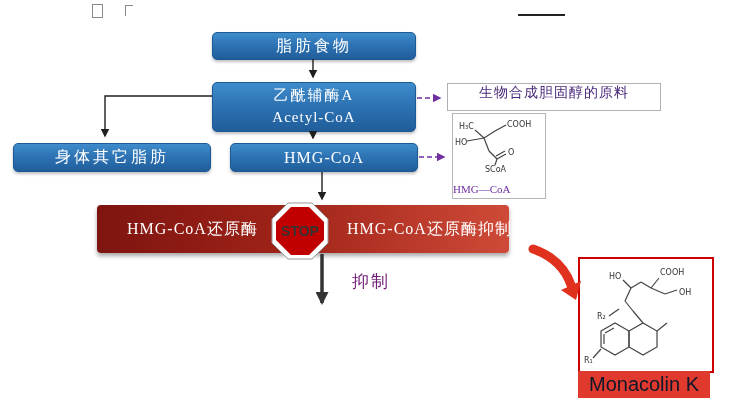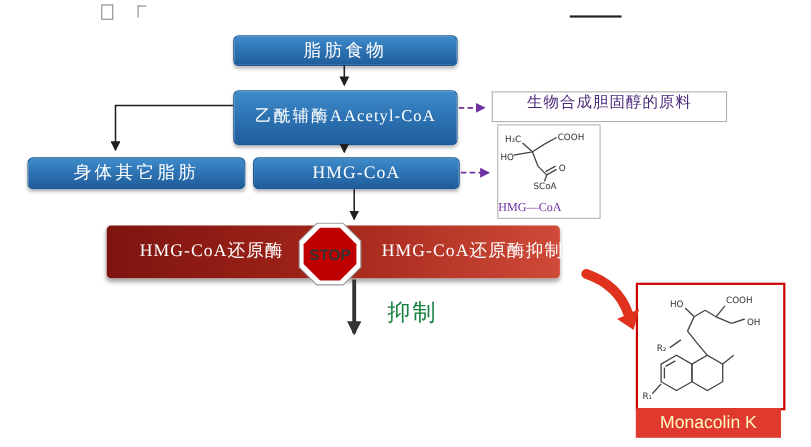--- a/index.html
+++ b/index.html
@@ -13,21 +13,21 @@
     color:#ffffff;font-size:16px;letter-spacing:3px;
     font-family:"Liberation Serif","DejaVu Sans",serif;
     border-radius:5px;text-align:left;
   }
   .blue{
     background:linear-gradient(to bottom,#3f8ccb 0%,#2e74b5 45%,#205d9a 100%);
     border:1px solid #1c5a96;
     box-shadow:0 2px 3px rgba(0,0,0,.25);
   }
   .node .sub{letter-spacing:1px;}
-  .twoline{flex-direction:row;line-height:1.45;letter-spacing:2px;font-size:15px;}
+  .twoline{flex-direction:column;line-height:1.45;letter-spacing:2px;font-size:15px;}
   
   .rawbox{
     position:absolute;display:flex;justify-content:center;
     background:#ffffff;border:1px solid #b0b0b0;color:#4a2a7a;
     font-size:14px;letter-spacing:1px;
     font-family:"Liberation Serif","DejaVu Sans",serif;
   }
   
   .banner{
     position:absolute;left:97px;top:205px;width:412px;height:48px;
@@ -38,35 +38,35 @@
     position:absolute;top:0;height:48px;line-height:48px;color:#ffffff;
     font-size:16px;letter-spacing:1px;white-space:nowrap;
     font-family:"Liberation Serif","DejaVu Sans",serif;
   }
   .btxt.left{left:30px;}
   .btxt.right{left:250px;}
   
   .stopsign{position:absolute;left:271px;top:202px;width:58px;height:58px;z-index:3;}
   
   .inhibit{
-    position:absolute;left:352px;top:270px;color:#15803d;font-size:21px;letter-spacing:2px;
+    position:absolute;left:352px;top:270px;color:#701a75;font-size:17px;letter-spacing:2px;
     font-family:Liberation Sans, sans-serif;
   }
   
   .chembox{position:absolute;background:#ffffff;}
   .hmgbox{left:452px;top:113px;width:92px;height:84px;border:1px solid #b5b5b5;}
   .hmgbox .cap{
     position:absolute;left:0;bottom:3px;width:100%;
     color:#7030a0;font-size:11px;font-family:"Liberation Serif",serif;
   }
   .monabox{left:578px;top:257px;width:132px;height:112px;border:2px solid #cc0000;z-index:2;}
   .monalabel{
     position:absolute;left:578px;top:371px;width:132px;height:27px;
-    background:#e03a2f;color:#fef9c3;display:flex;align-items:center;justify-content:center;
-    font-size:16px;z-index:2;font-family:"Liberation Sans",sans-serif;
+    background:#e03a2f;color:#0f172a;display:flex;align-items:center;justify-content:center;
+    font-size:20px;z-index:2;font-family:"Liberation Sans",sans-serif;
   }
   svg text{font-family:"DejaVu Sans",sans-serif;fill:#333;}
   .bond{stroke:#444;stroke-width:1.2;fill:none;}
   
   .connectors{position:absolute;left:0;top:0;z-index:4;pointer-events:none;}
   .ln{stroke:#1f1f1f;stroke-width:1.4;fill:none;}
   .lnThick{stroke:#333;stroke-width:3.5;fill:none;}
   .lnDash{stroke:#7030a0;stroke-width:1.6;stroke-dasharray:5 3;fill:none;}
   .lnRed{stroke:#e0301e;stroke-width:9;fill:none;stroke-linecap:round;}
   
@@ -89,21 +89,21 @@
 
   <div class="node blue twoline" style="left:212px;top:82px;width:202px;height:48px">
     <span>乙酰辅酶A</span>
     <span class="sub">Acetyl-CoA</span>
   </div>
 
   <div class="rawbox" style="left:447px;top:83px;width:212px;height:26px">
     <span>生物合成胆固醇的原料</span>
   </div>
 
-  <div class="node blue" style="left:25px;top:143px;width:196px;height:27px">
+  <div class="node blue" style="left:13px;top:143px;width:196px;height:27px">
     <span>身体其它脂肪</span>
   </div>
 
   <div class="node blue" style="left:230px;top:143px;width:186px;height:27px;letter-spacing:1px">
     <span>HMG-CoA</span>
   </div>
 
   <div class="banner">
     <span class="btxt left">HMG-CoA还原酶</span>
     <span class="btxt right">HMG-CoA还原酶抑制剂</span>

